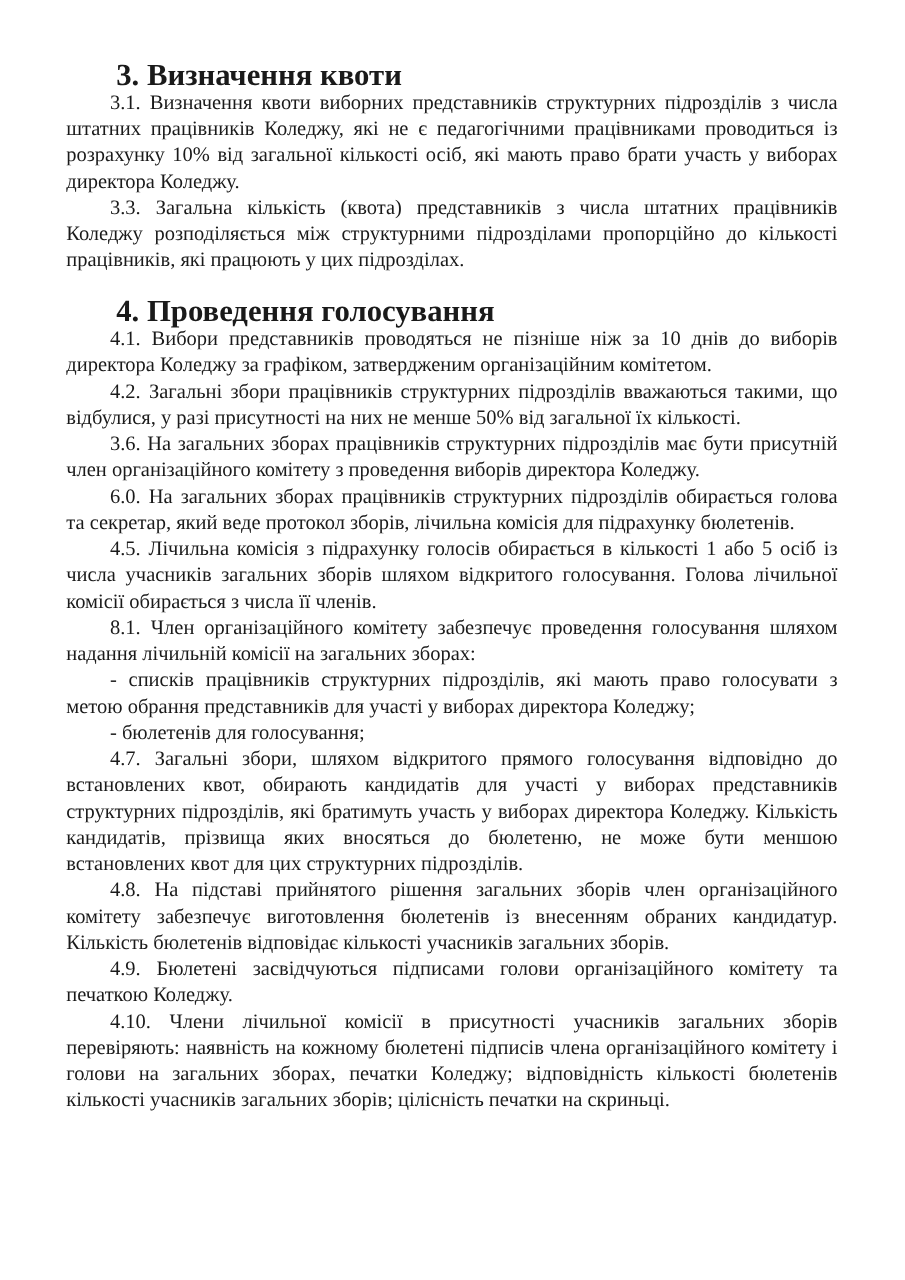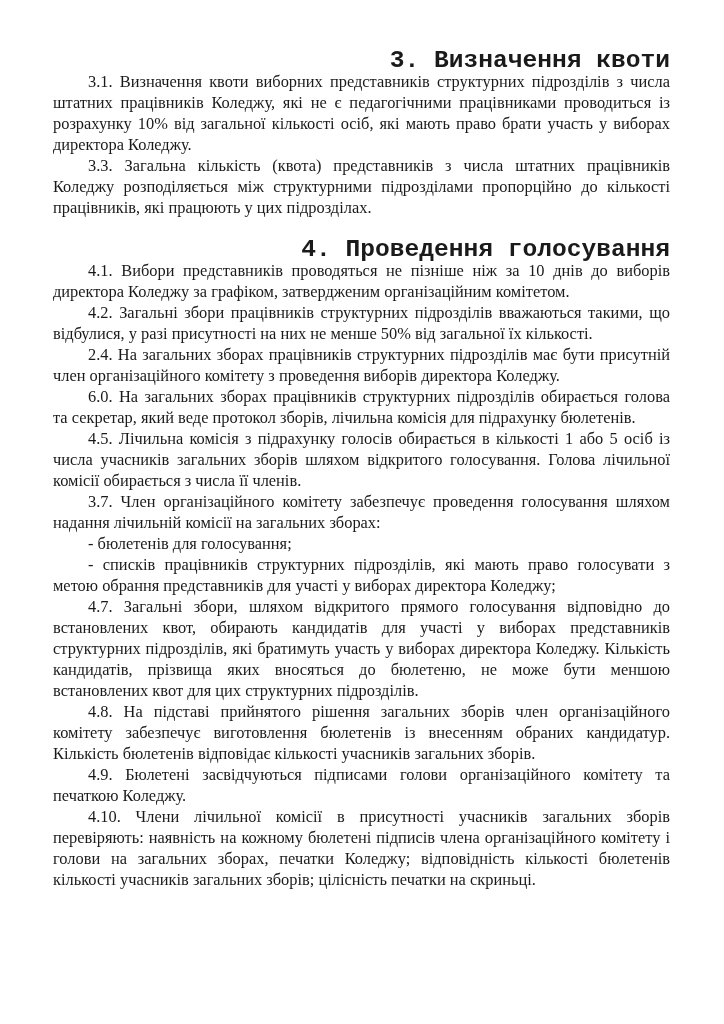--- a/index.html
+++ b/index.html
@@ -17,25 +17,24 @@
     position: absolute;
     left: 53px;
     top: 50px;
     width: 617px;
     font-family: "Liberation Serif", "DejaVu Serif", serif;
     font-size: 16.4px;
     line-height: 21px;
     color: #1a1a1a;
   }
   .heading {
-    text-align: right;
+    text-align: left;
     font-weight: bold;
     margin: 0;
     padding-left: 40px;
-    font-family: Liberation Mono, monospace;
   }
   .heading-2 {
     margin-top: 21px;
   }
   .para {
     margin: 0;
     text-align: justify;
     text-indent: 35px;
   }
 </style>
@@ -47,25 +46,25 @@
   <section>
     <h2 class="heading">3.  Визначення  квоти</h2>
     <p class="para">3.1. Визначення квоти виборних представників структурних підрозділів з числа штатних працівників Коледжу, які не є педагогічними працівниками проводиться із розрахунку 10% від загальної кількості осіб, які мають право брати участь у виборах директора Коледжу.</p>
     <p class="para">3.3. Загальна кількість (квота) представників з числа штатних працівників Коледжу розподіляється між структурними підрозділами пропорційно до кількості працівників, які працюють у цих підрозділах.</p>
   </section>
 
   <section>
     <h2 class="heading heading-2">4.  Проведення голосування</h2>
     <p class="para">4.1. Вибори представників проводяться не пізніше ніж за 10 днів до виборів директора Коледжу за графіком, затвердженим організаційним комітетом.</p>
     <p class="para">4.2. Загальні збори працівників структурних підрозділів вважаються такими, що відбулися, у разі присутності на них не менше 50% від загальної їх кількості.</p>
-    <p class="para">2.4. На загальних зборах працівників структурних підрозділів має бути присутній член організаційного комітету з проведення виборів директора Коледжу.</p>
+    <p class="para">3.6. На загальних зборах працівників структурних підрозділів має бути присутній член організаційного комітету з проведення виборів директора Коледжу.</p>
     <p class="para">6.0. На загальних зборах працівників структурних підрозділів обирається голова та секретар, який веде протокол зборів, лічильна комісія для підрахунку бюлетенів.</p>
     <p class="para">4.5. Лічильна комісія з підрахунку голосів обирається в кількості 1 або 5 осіб із числа учасників загальних зборів шляхом відкритого голосування. Голова лічильної комісії обирається з числа її членів.</p>
-    <p class="para">3.7. Член організаційного комітету забезпечує проведення голосування шляхом надання лічильній комісії на загальних зборах:</p>
+    <p class="para">8.1. Член організаційного комітету забезпечує проведення голосування шляхом надання лічильній комісії на загальних зборах:</p>
+    <p class="para">- списків працівників структурних підрозділів, які мають право голосувати з метою обрання представників для участі у виборах директора Коледжу;</p>
     <p class="para">- бюлетенів для голосування;</p>
-    <p class="para">- списків працівників структурних підрозділів, які мають право голосувати з метою обрання представників для участі у виборах директора Коледжу;</p>
     <p class="para">4.7. Загальні збори, шляхом відкритого прямого голосування відповідно до встановлених квот, обирають кандидатів для участі у виборах представників структурних підрозділів, які братимуть участь у виборах директора Коледжу. Кількість кандидатів, прізвища яких вносяться до бюлетеню, не може бути меншою встановлених квот для цих структурних підрозділів.</p>
     <p class="para">4.8. На підставі прийнятого рішення загальних зборів член організаційного комітету забезпечує виготовлення бюлетенів із внесенням обраних кандидатур. Кількість бюлетенів відповідає кількості учасників загальних зборів.</p>
     <p class="para">4.9. Бюлетені засвідчуються підписами голови організаційного комітету та печаткою Коледжу.</p>
     <p class="para">4.10. Члени лічильної комісії в присутності учасників загальних зборів перевіряють: наявність на кожному бюлетені підписів члена організаційного комітету і голови на загальних зборах, печатки Коледжу; відповідність кількості бюлетенів кількості учасників загальних зборів; цілісність печатки на скриньці.</p>
   </section>
 
 </div>
 
 </body></html>

